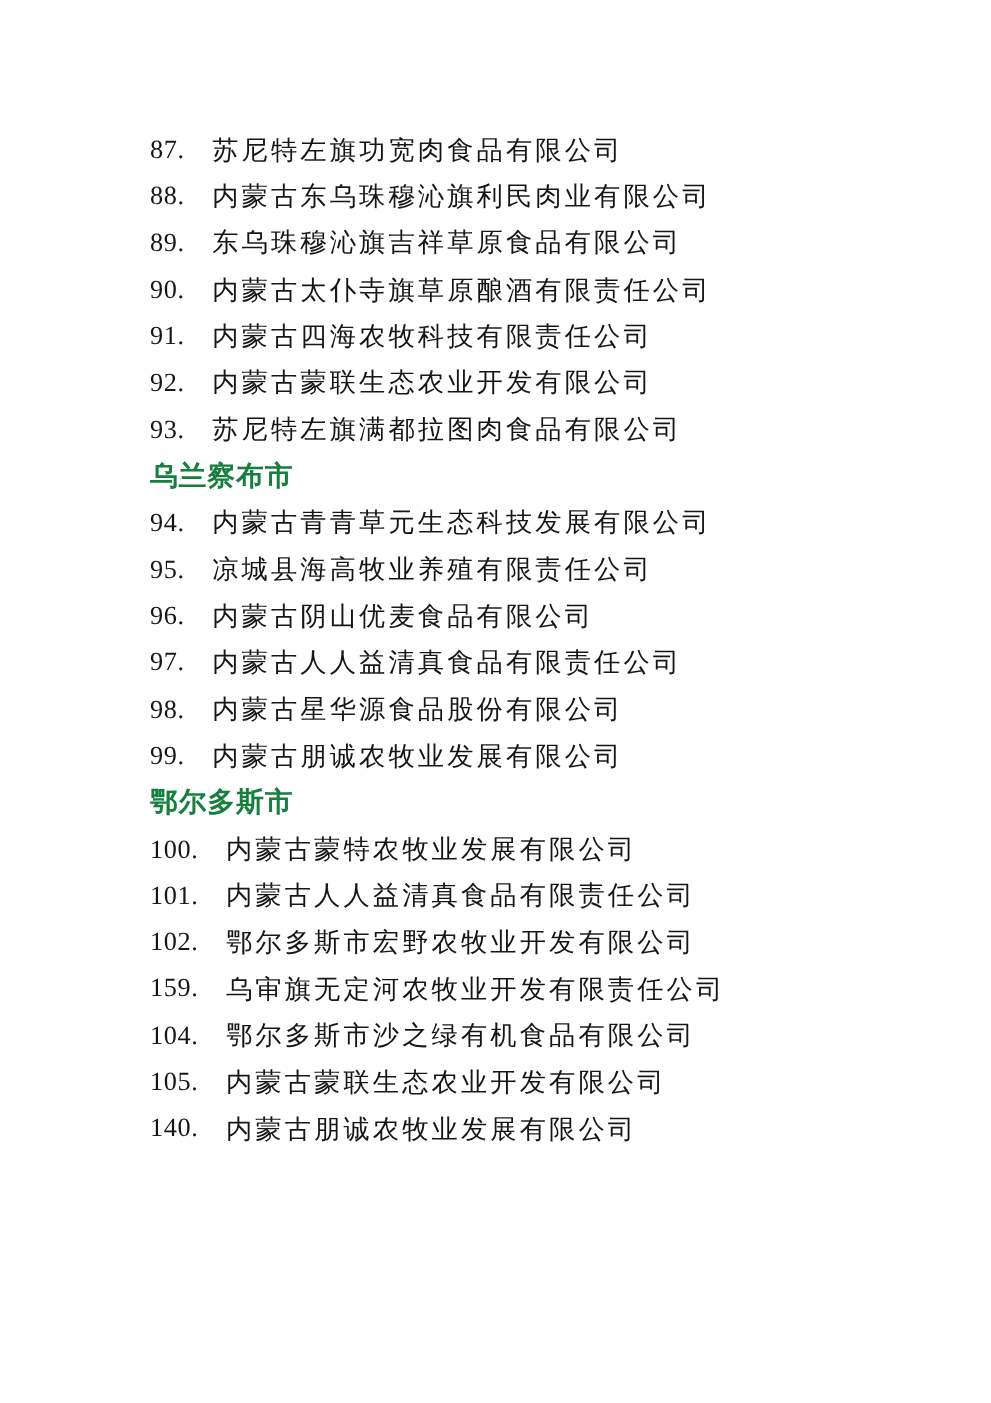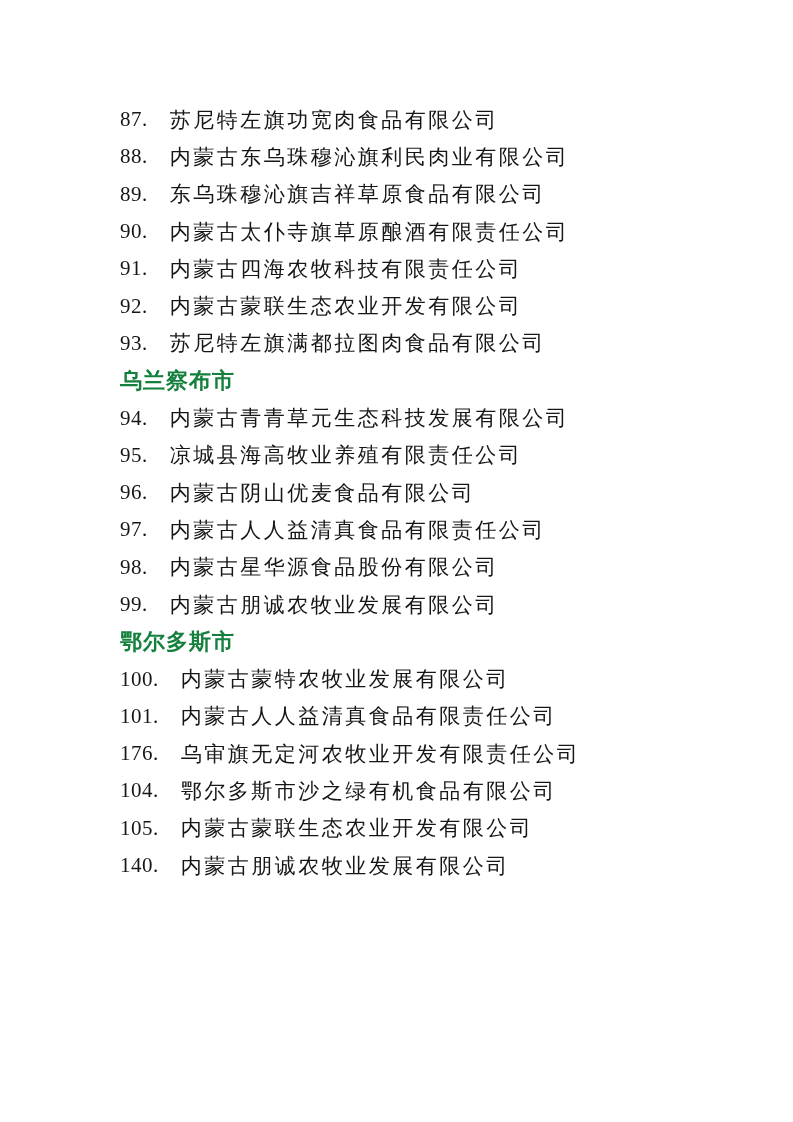--- a/index.html
+++ b/index.html
@@ -114,21 +114,25 @@
       <div class="city-header">鄂尔多斯市</div>
       <div class="list-row">
         <span class="item-num">100.</span>
         <span class="item-name">内蒙古蒙特农牧业发展有限公司</span>
       </div>
       <div class="list-row">
         <span class="item-num">101.</span>
         <span class="item-name">内蒙古人人益清真食品有限责任公司</span>
       </div>
       <div class="list-row">
-        <span class="item-num">176.</span>
+        <span class="item-num">102.</span>
+        <span class="item-name">鄂尔多斯市宏野农牧业开发有限公司</span>
+      </div>
+      <div class="list-row">
+        <span class="item-num">159.</span>
         <span class="item-name">乌审旗无定河农牧业开发有限责任公司</span>
       </div>
       <div class="list-row">
         <span class="item-num">104.</span>
         <span class="item-name">鄂尔多斯市沙之绿有机食品有限公司</span>
       </div>
       <div class="list-row">
         <span class="item-num">105.</span>
         <span class="item-name">内蒙古蒙联生态农业开发有限公司</span>
       </div>

